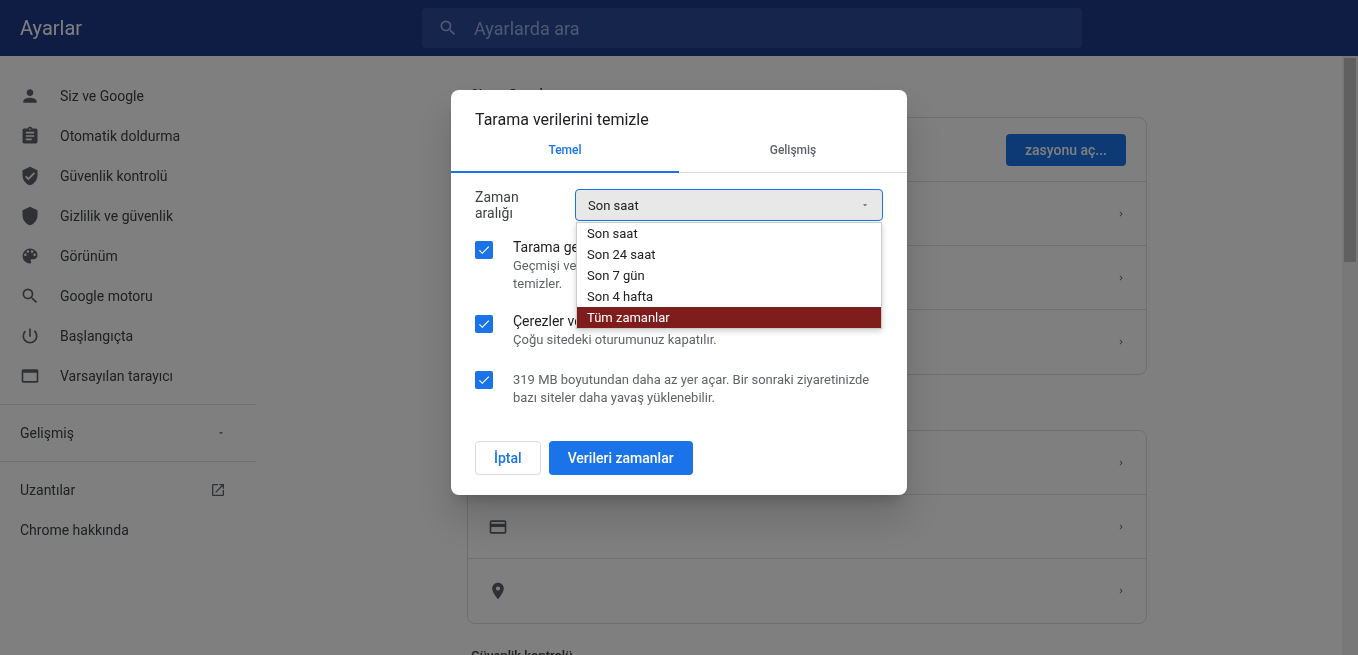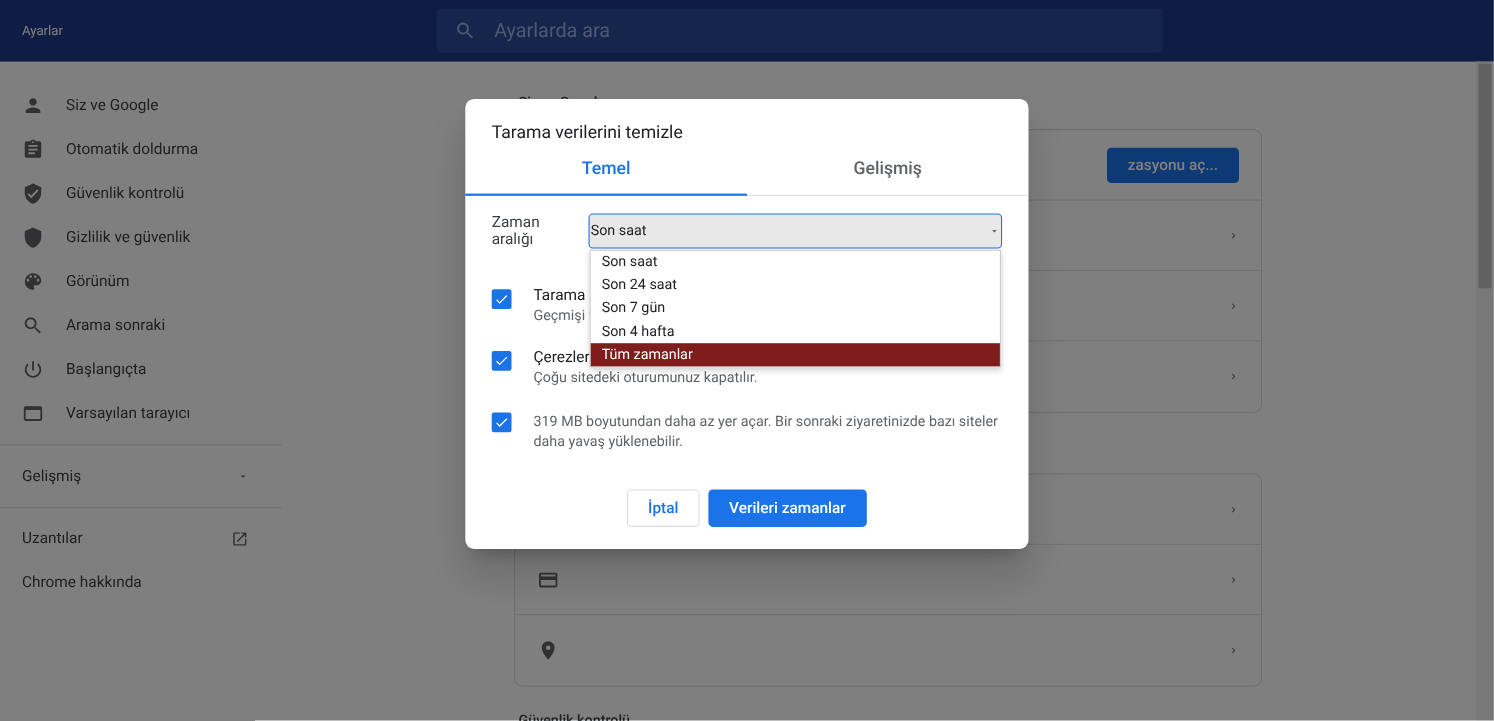--- a/index.html
+++ b/index.html
@@ -1,19 +1,19 @@
 <!DOCTYPE html>
 <html><head>
 <meta charset="utf-8">
 <style>
 * { margin: 0; padding: 0; box-sizing: border-box; font-family: Roboto, Arial, sans-serif; }
 body { background: #fff; overflow: hidden; width: 1358px; height: 655px; position: relative; }
 
 .topbar { height: 56px; background: #1e3b8a; display: flex; align-items: center; padding: 0 20px; }
-.topbar-title { color: #fff; font-size: 12px; margin-right: 340px; }
+.topbar-title { color: #fff; font-size: 20px; margin-right: 340px; }
 .search-box { background: #2c4a99; border-radius: 4px; height: 40px; width: 660px; display: flex; align-items: center; padding: 0 16px; }
 .search-box svg { fill: #9cb0e0; margin-right: 16px; }
 .search-input { background: transparent; border: none; outline: none; color: #9cb0e0; font-size: 18px; flex: 1; }
 .search-input::placeholder { color: #9cb0e0; }
 
 .layout { display: flex; height: calc(655px - 56px); }
 .sidebar { width: 256px; padding-top: 20px; }
 .sidebar-item { height: 40px; display: flex; align-items: center; padding: 0 20px; color: #3c4043; font-size: 14px; cursor: pointer; }
 .sidebar-item .icon { width: 20px; height: 20px; margin-right: 20px; display: flex; align-items: center; justify-content: center; }
 .sidebar-item .icon svg { fill: #5f6368; }
@@ -29,40 +29,40 @@
 .card-row:last-child { border-bottom: none; }
 .card-row-left { display: flex; align-items: center; gap: 18px; }
 .card-row-texts { display: flex; flex-direction: column; }
 .card-row-title { font-size: 14px; color: #202124; }
 .card-row-sub { font-size: 13px; color: #5f6368; margin-top: 2px; }
 .btn-primary { background: #1a73e8; color: #fff; border: none; border-radius: 4px; padding: 8px 19px; font-size: 14px; cursor: pointer; font-weight: 500; }
 .chev { fill: #5f6368; }
 .card-icon { width: 20px; fill: #5f6368; }
 
 .overlay { position: absolute; inset: 0; background: rgba(0,0,0,0.5); display: flex; align-items: flex-start; justify-content: center; padding-top: 90px; }
-.dialog { width: 512px; background: #fff; border-radius: 8px; box-shadow: 0 11px 15px -7px rgba(0,0,0,.2),0 24px 38px 3px rgba(0,0,0,.14); }
+.dialog { width: 456px; background: #fff; border-radius: 8px; box-shadow: 0 11px 15px -7px rgba(0,0,0,.2),0 24px 38px 3px rgba(0,0,0,.14); }
 .dialog-title { padding: 20px 24px 0; font-size: 16px; color: #202124; }
 .tabs { display: flex; border-bottom: 1px solid #dadce0; }
-.tab { flex: 1; text-align: center; padding: 14px 16px; font-size: 16px; color: #5f6368; cursor: pointer; font-weight: 500; }
+.tab { flex: 1; text-align: center; padding: 14px 16px; font-size: 12px; color: #5f6368; cursor: pointer; font-weight: 500; }
 .tab.active { color: #1a73e8; border-bottom: 2px solid #1a73e8; margin-bottom: -1px; }
 .dialog-body { padding: 16px 24px 8px; }
-.range-row { display: flex; align-items: center; gap: 4px; margin-bottom: 25px; }
+.range-row { display: flex; align-items: center; gap: 16px; margin-bottom: 8px; }
 .range-label { font-size: 14px; color: #3c4043; width: 84px; }
-.select { flex: 1; height: 32px; border: 1px solid #1a73e8; border-radius: 4px; background: #e8e8e8; display: flex; align-items: center; justify-content: space-between; padding: 0 1px; font-size: 13px; color: #202124; position: relative; cursor: pointer; }
+.select { flex: 1; height: 32px; border: 1px solid #1a73e8; border-radius: 4px; background: #e8e8e8; display: flex; align-items: center; justify-content: space-between; padding: 0 12px; font-size: 13px; color: #202124; position: relative; cursor: pointer; }
 .select svg { fill: #5f6368; }
 .dropdown { position: absolute; top: 32px; left: 0; right: 0; background: #fff; border: 1px solid #ccc; box-shadow: 0 2px 6px rgba(0,0,0,0.2); z-index: 10; }
 .dropdown-opt { padding: 2px 10px; font-size: 13px; color: #202124; cursor: pointer; line-height: 17px; }
 .dropdown-opt.sel { background: #7f1d1d; color: #fff; }
 .check-row { display: flex; align-items: flex-start; gap: 20px; padding: 10px 0; }
 .checkbox { width: 18px; height: 18px; border-radius: 2px; background: #1a73e8; display: flex; align-items: center; justify-content: center; flex-shrink: 0; margin-top: 2px; }
 .checkbox svg { fill: #fff; width: 14px; }
 .check-texts { flex: 1; }
 .check-title { font-size: 14px; color: #202124; }
 .check-sub { font-size: 13px; color: #5f6368; margin-top: 2px; line-height: 18px; }
-.dialog-actions { display: flex; justify-content: center; gap: 8px; padding: 16px 24px 20px; }
+.dialog-actions { display: flex; justify-content: flex-start; gap: 8px; padding: 16px 24px 20px; }
 .btn-outline { background: #fff; border: 1px solid #dadce0; color: #1a73e8; border-radius: 4px; padding: 8px 18px; font-size: 14px; cursor: pointer; font-weight: 500; }
 
 .scrollbar-track { position: absolute; right: 0; top: 56px; width: 16px; height: 599px; background: #f1f1f1; }
 .scrollbar-thumb { position: absolute; right: 2px; top: 2px; width: 12px; height: 204px; background: #c1c1c1; border-radius: 0; }
 </style>
 </head>
 <body>
 
 <div class="topbar">
   <div class="topbar-title">Ayarlar</div>
@@ -115,21 +115,21 @@
           </svg>
         </span>
         <span>Görünüm</span>
       </div>
     <div class="sidebar-item">
         <span class="icon">
           <svg width="20" height="20" viewBox="0 0 24 24">
             <path d="M15.5 14h-.79l-.28-.27A6.471 6.471 0 0016 9.5 6.5 6.5 0 109.5 16c1.61 0 3.09-.59 4.23-1.57l.27.28v.79l5 4.99L20.49 19l-4.99-5zm-6 0C7.01 14 5 11.99 5 9.5S7.01 5 9.5 5 14 7.01 14 9.5 11.99 14 9.5 14z"></path>
           </svg>
         </span>
-        <span>Arama sonraki</span>
+        <span>Google motoru</span>
       </div>
     <div class="sidebar-item">
         <span class="icon">
           <svg width="20" height="20" viewBox="0 0 24 24">
             <path d="M13 3h-2v10h2V3zm4.83 2.17l-1.42 1.42A6.92 6.92 0 0119 12c0 3.87-3.13 7-7 7s-7-3.13-7-7c0-2.02.86-3.84 2.24-5.12L5.83 5.46A8.932 8.932 0 003 12c0 4.97 4.03 9 9 9s9-4.03 9-9c0-2.55-1.06-4.85-2.76-6.48z"></path>
           </svg>
         </span>
         <span>Başlangıçta</span>
       </div>
     <div class="sidebar-item">

